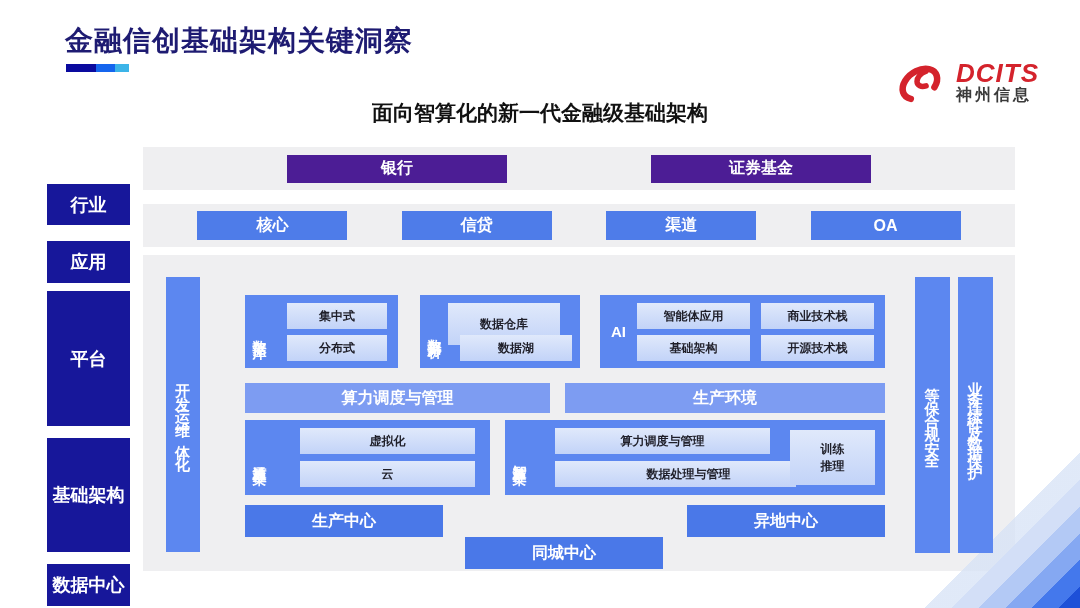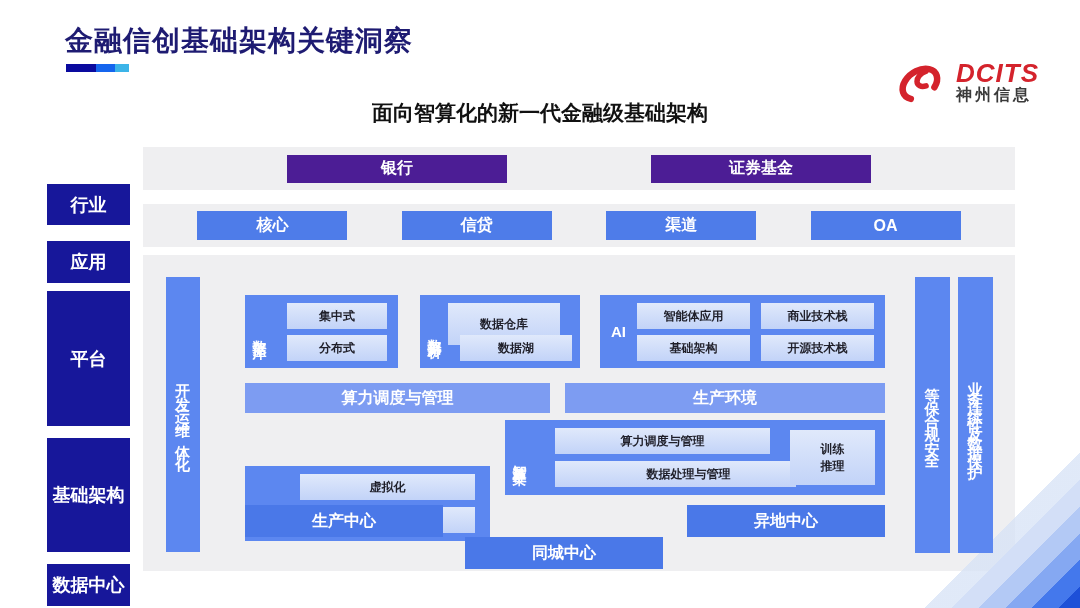--- a/index.html
+++ b/index.html
@@ -48,21 +48,21 @@
   .group .glabel .vtext{letter-spacing:2px;}
   .lightbox{position:absolute;background:linear-gradient(180deg,#e0e9fb,#c2d3f8);color:#1f1f29;
             font-weight:bold;font-size:12px;display:flex;align-items:center;justify-content:center;text-align:center;}
   .g-db{left:102px;top:40px;width:153px;height:73px;}
   .g-an{left:277px;top:40px;width:160px;height:73px;}
   .g-ai{left:457px;top:40px;width:285px;height:73px;}
   .g-ai .glabel{left:11px;font-size:15px;}
   .envbar{background:#7d9cf2;color:#fff;font-weight:bold;font-size:16px;display:flex;align-items:center;justify-content:center;}
   .env-dev{left:102px;top:128px;width:305px;height:30px;}
   .env-prod{left:422px;top:128px;width:320px;height:30px;}
-  .g-gen{left:102px;top:165px;width:245px;height:75px;margin-top:46px;}
+  .g-gen{left:102px;top:165px;width:245px;height:75px;}
   .g-int{left:362px;top:165px;width:380px;height:75px;}
   .center-box{background:#4a78e8;color:#fff;font-weight:bold;font-size:16px;display:flex;align-items:center;justify-content:center;top:250px;height:32px;}
   .c1{left:102px;width:198px;} .c2{left:322px;width:198px;margin-top:32px;} .c3{left:544px;width:198px;}
   .train{left:285px;top:10px;width:85px;height:55px;line-height:1.35;}
   .train span{display:inline-block;width:2.2em;}
   
   .decor{position:absolute;right:0;bottom:0;width:300px;height:235px;z-index:1;pointer-events:none;
     background:linear-gradient(135deg,
       rgba(255,255,255,0) 0 71%,
       rgba(214,226,246,0.75) 71% 76%,

